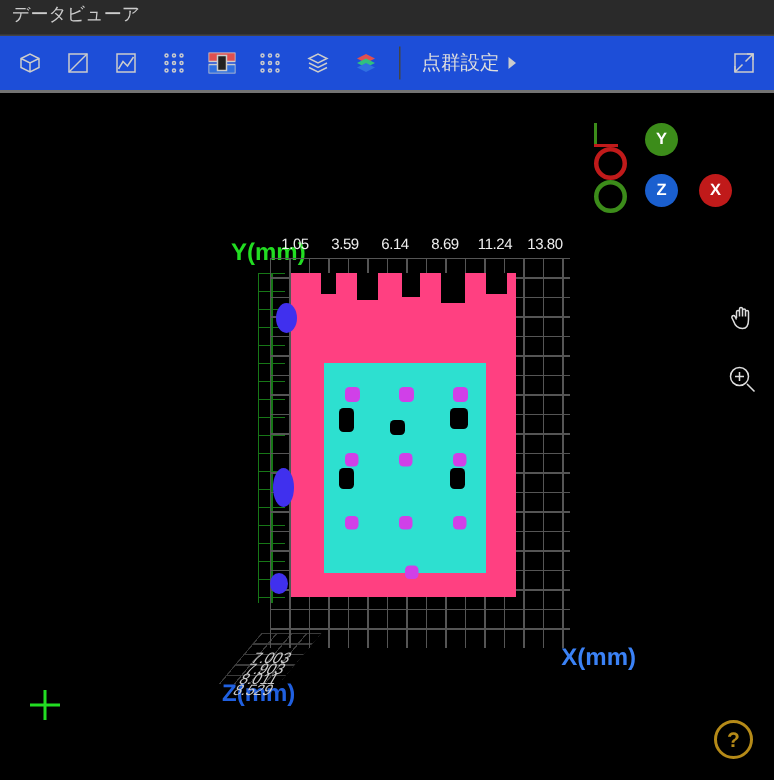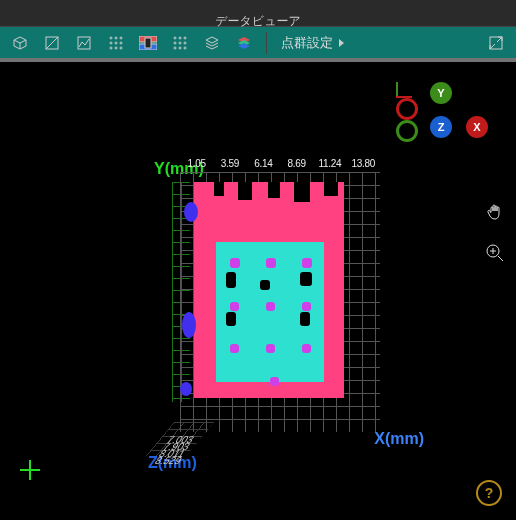--- a/index.html
+++ b/index.html
@@ -8,29 +8,28 @@
     background: #1a1a1a;
     font-family: "Segoe UI", Meiryo, sans-serif;
     color: #ddd;
     overflow: hidden;
     position: relative;
   }
   .titlebar {
     height: 24px;
     background: #2a2a2a;
     border-bottom: 1px solid #444;
-    padding: 13px 8px;
+    padding: 1px 8px;
     font-size: 12px;
     color: #ccc;
-    text-align: center;
   }
   .toolbar {
     height: 38px;
-    background: #0f766e;
-    border-bottom: 7px solid #737373;
+    background: #1d4ed8;
+    border-bottom: 2px solid #737373;
     display: flex;
     align-items: center;
     padding: 0 6px;
     gap: 4px;
   }
   .tbtn {
     width: 28px; height: 28px;
     display: flex; align-items: center; justify-content: center;
     cursor: pointer;
     color: #ccc;

